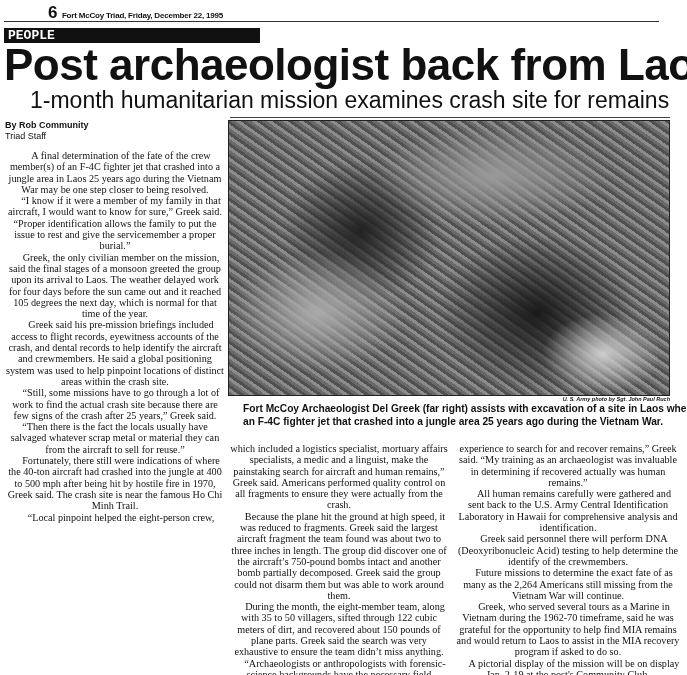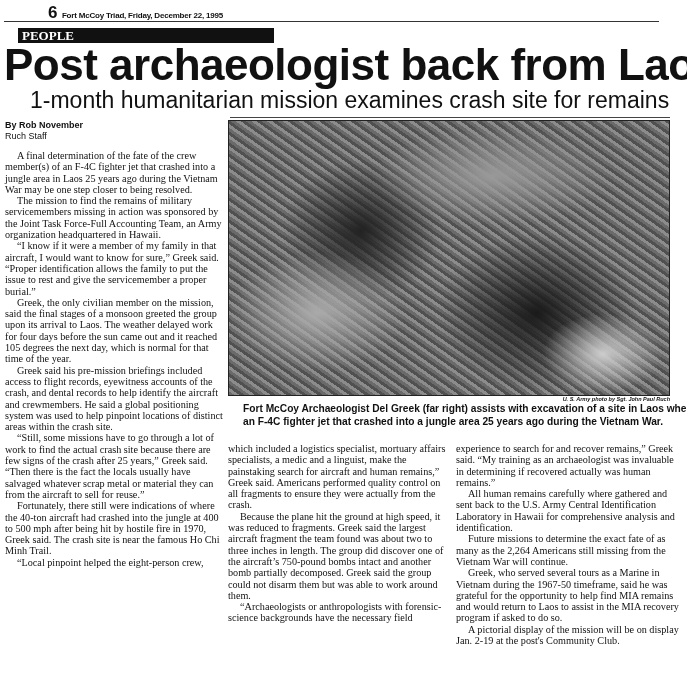--- a/index.html
+++ b/index.html
@@ -2,27 +2,27 @@
 <html><head>
 <meta charset="utf-8">
 <style>
   html, body { margin:0; padding:0; background:#fff; }
   body { width:687px; height:675px; position:relative; overflow:hidden; color:#111; font-family:"Liberation Serif", serif; }
   .abs { position:absolute; }
   #folio { left:6px; top:3px; font-family:"Liberation Sans", sans-serif; white-space:nowrap;margin-left:42px; }
   #folio .num { font-size:17px; font-weight:bold; vertical-align:baseline; }
   #folio .line { font-size:8px; font-weight:bold; letter-spacing:-0.2px; }
   #rule-top { left:4px; top:21px; width:655px; height:1px; background:#333; }
-  #section { left:18px; top:28px; width:256px; height:15px; background:#111; color:#fff; font-family:Liberation Serif, serif; font-weight:bold; font-size:13px; line-height:15px; padding-left:4px; box-sizing:border-box; }
+  #section { left:4px; top:28px; width:256px; height:15px; background:#111; color:#fff; font-family:Liberation Mono, monospace; font-weight:bold; font-size:13px; line-height:15px; padding-left:4px; box-sizing:border-box; }
   #headline { left:4px; top:40px; font-family:"Liberation Sans", sans-serif; font-weight:bold; font-size:44px; letter-spacing:-0.5px; line-height:50px; white-space:nowrap; }
   #subhead { left:30px; top:86px; font-family:"Liberation Sans", sans-serif; font-size:23px; line-height:28px; white-space:nowrap; }
   #rule-sub { left:230px; top:117px; width:440px; height:1px; background:#444; }
   #byline { left:5px; top:120px; font-family:"Liberation Sans", sans-serif; font-size:9px; line-height:11px; }
   #byline .name { font-weight:bold; }
-  .col { position:absolute; font-size:10.2px; line-height:11.3px; text-align:left; }
+  .col { position:absolute; font-size:10.2px; line-height:11.3px; text-align:center; }
   .col p { margin:0; text-indent:12px; }
   #col1 { left:5px; top:150px; width:220px; }
   #col2 { left:228px; top:443px; width:222px; }
   #col3 { left:456px; top:443px; width:224px; }
   #photo { left:228px; top:120px; width:442px; height:276px; border:1px solid #222; box-sizing:border-box;
     background:
       radial-gradient(ellipse 60px 40px at 85% 85%, #ccc, transparent),
       radial-gradient(ellipse 90px 60px at 20% 70%, #aaa, transparent),
       radial-gradient(ellipse 120px 50px at 60% 20%, #999, transparent),
       radial-gradient(ellipse 80px 70px at 30% 40%, #222, transparent),
@@ -40,44 +40,45 @@
   <span class="line">Fort McCoy Triad, Friday, December 22, 1995</span>
 </div>
 <div id="rule-top" class="abs"></div>
 
 <div id="section" class="abs">PEOPLE</div>
 <div id="headline" class="abs">Post archaeologist back from Laos</div>
 <div id="subhead" class="abs">1-month humanitarian mission examines crash site for remains</div>
 <div id="rule-sub" class="abs"></div>
 
 <div id="byline" class="abs">
-  <div class="name">By Rob November</div>
-  <div>Ruch Staff</div>
+  <div class="name">By Rob Community</div>
+  <div>Triad Staff</div>
 </div>
 
 <div id="photo" class="abs" title="Excavation team working at jungle crash site in Laos"></div>
 <div id="photo-credit" class="abs">U. S. Army photo by Sgt. John Paul Ruch</div>
 <div id="caption" class="abs">Fort McCoy Archaeologist Del Greek (far right) assists with excavation of a site in Laos where an F-4C fighter jet that crashed into a jungle area 25 years ago during the Vietnam War.</div>
 
 <div id="col1" class="col">
   <p>A final determination of the fate of the crew member(s) of an F-4C fighter jet that crashed into a jungle area in Laos 25 years ago during the Vietnam War may be one step closer to being resolved.</p>
-  <p>The mission to find the remains of military servicemembers missing in action was sponsored by the Joint Task Force-Full Accounting Team, an Army organization headquartered in Hawaii.</p>
   <p>“I know if it were a member of my family in that aircraft, I would want to know for sure,” Greek said. “Proper identification allows the family to put the issue to rest and give the servicemember a proper burial.”</p>
   <p>Greek, the only civilian member on the mission, said the final stages of a monsoon greeted the group upon its arrival to Laos. The weather delayed work for four days before the sun came out and it reached 105 degrees the next day, which is normal for that time of the year.</p>
   <p>Greek said his pre-mission briefings included access to flight records, eyewitness accounts of the crash, and dental records to help identify the aircraft and crewmembers. He said a global positioning system was used to help pinpoint locations of distinct areas within the crash site.</p>
   <p>“Still, some missions have to go through a lot of work to find the actual crash site because there are few signs of the crash after 25 years,” Greek said. “Then there is the fact the locals usually have salvaged whatever scrap metal or material they can from the aircraft to sell for reuse.”</p>
   <p>Fortunately, there still were indications of where the 40-ton aircraft had crashed into the jungle at 400 to 500 mph after being hit by hostile fire in 1970, Greek said. The crash site is near the famous Ho Chi Minh Trail.</p>
   <p>“Local pinpoint helped the eight-person crew,</p>
 </div>
 
 <div id="col2" class="col">
   <p style="text-indent:0">which included a logistics specialist, mortuary affairs specialists, a medic and a linguist, make the painstaking search for aircraft and human remains,” Greek said. Americans performed quality control on all fragments to ensure they were actually from the crash.</p>
   <p>Because the plane hit the ground at high speed, it was reduced to fragments. Greek said the largest aircraft fragment the team found was about two to three inches in length. The group did discover one of the aircraft’s 750-pound bombs intact and another bomb partially decomposed. Greek said the group could not disarm them but was able to work around them.</p>
+  <p>During the month, the eight-member team, along with 35 to 50 villagers, sifted through 122 cubic meters of dirt, and recovered about 150 pounds of plane parts. Greek said the search was very exhaustive to ensure the team didn’t miss anything.</p>
   <p>“Archaeologists or anthropologists with forensic-science backgrounds have the necessary field</p>
 </div>
 
 <div id="col3" class="col">
   <p style="text-indent:0">experience to search for and recover remains,” Greek said. “My training as an archaeologist was invaluable in determining if recovered actually was human remains.”</p>
-  <p>All human remains carefully where gathered and sent back to the U.S. Army Central Identification Laboratory in Hawaii for comprehensive analysis and identification.</p>
+  <p>All human remains carefully were gathered and sent back to the U.S. Army Central Identification Laboratory in Hawaii for comprehensive analysis and identification.</p>
+  <p>Greek said personnel there will perform DNA (Deoxyribonucleic Acid) testing to help determine the identify of the crewmembers.</p>
   <p>Future missions to determine the exact fate of as many as the 2,264 Americans still missing from the Vietnam War will continue.</p>
-  <p>Greek, who served several tours as a Marine in Vietnam during the 1967-50 timeframe, said he was grateful for the opportunity to help find MIA remains and would return to Laos to assist in the MIA recovery program if asked to do so.</p>
+  <p>Greek, who served several tours as a Marine in Vietnam during the 1962-70 timeframe, said he was grateful for the opportunity to help find MIA remains and would return to Laos to assist in the MIA recovery program if asked to do so.</p>
   <p>A pictorial display of the mission will be on display Jan. 2-19 at the post's Community Club.</p>
 </div>
 
 </body></html>

